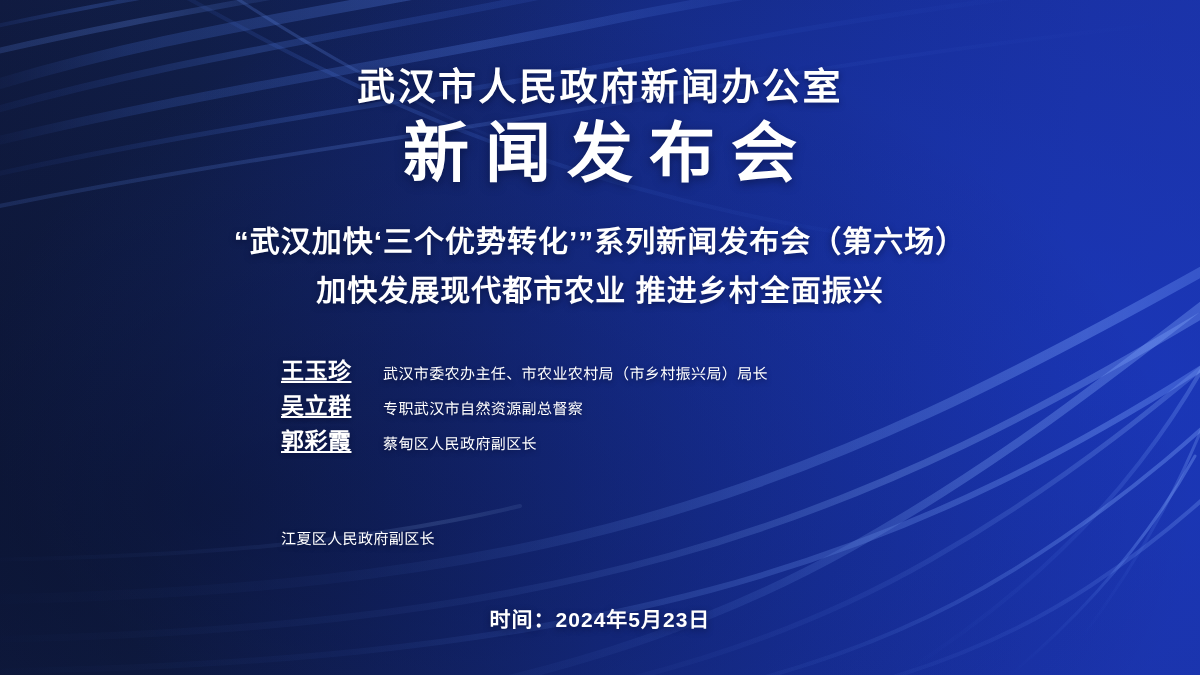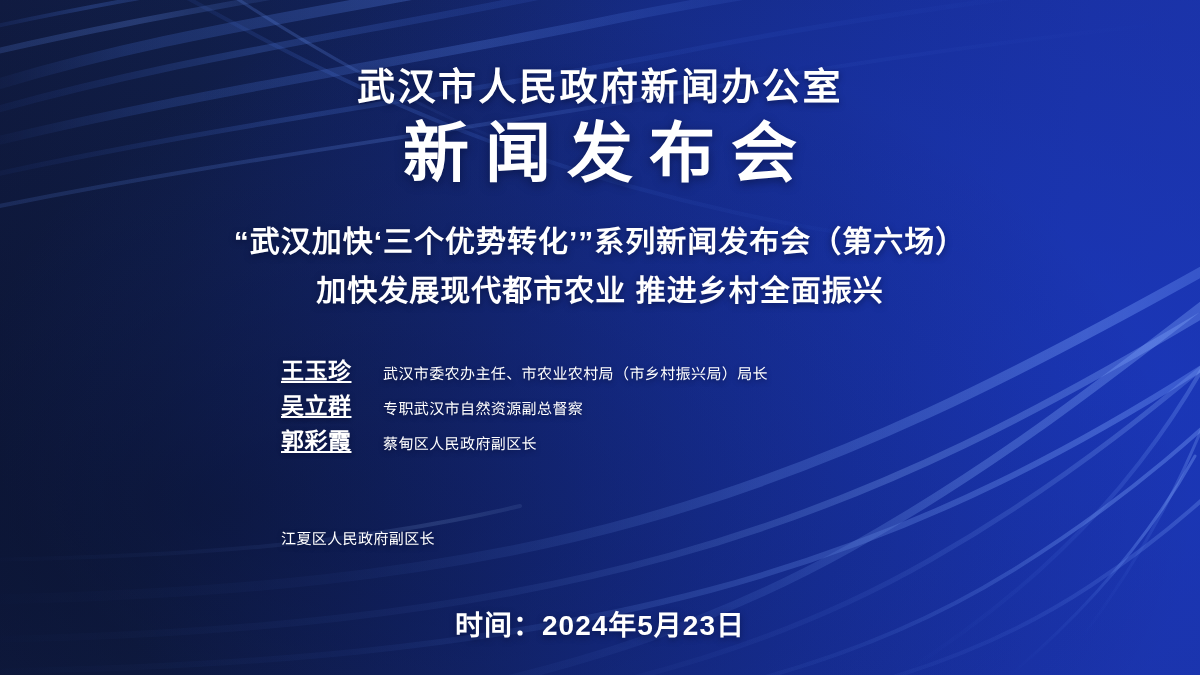--- a/index.html
+++ b/index.html
@@ -137,21 +137,21 @@
     color: #ffffff;
     white-space: nowrap;
     text-shadow: 0 2px 5px rgba(4,10,40,0.5);
   }
 
   .date-line {
     position: absolute;
     top: 603px;
     left: 0;
     right: 0;
-    font-size: 28px;
+    font-size: 21px;
     font-weight: bold;
     letter-spacing: 1px;
     color: #ffffff;
     text-shadow: 0 2px 6px rgba(4,10,40,0.5);
     white-space: nowrap;
   }
 </style>
 </head>
 <body>
 

